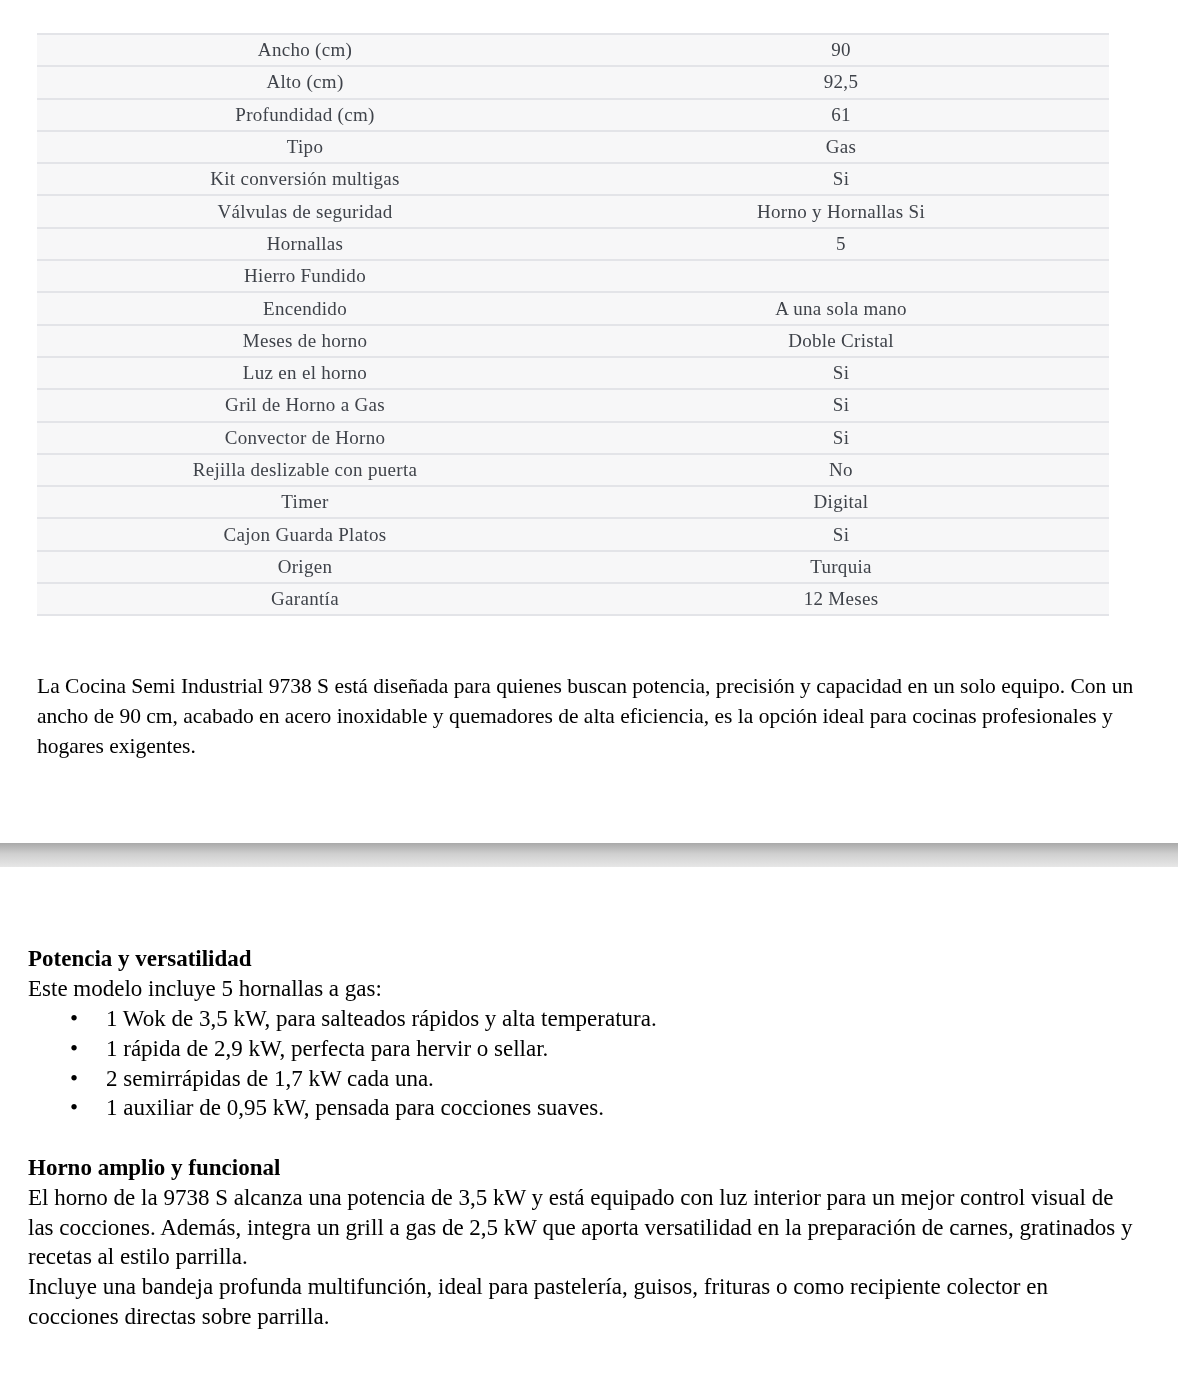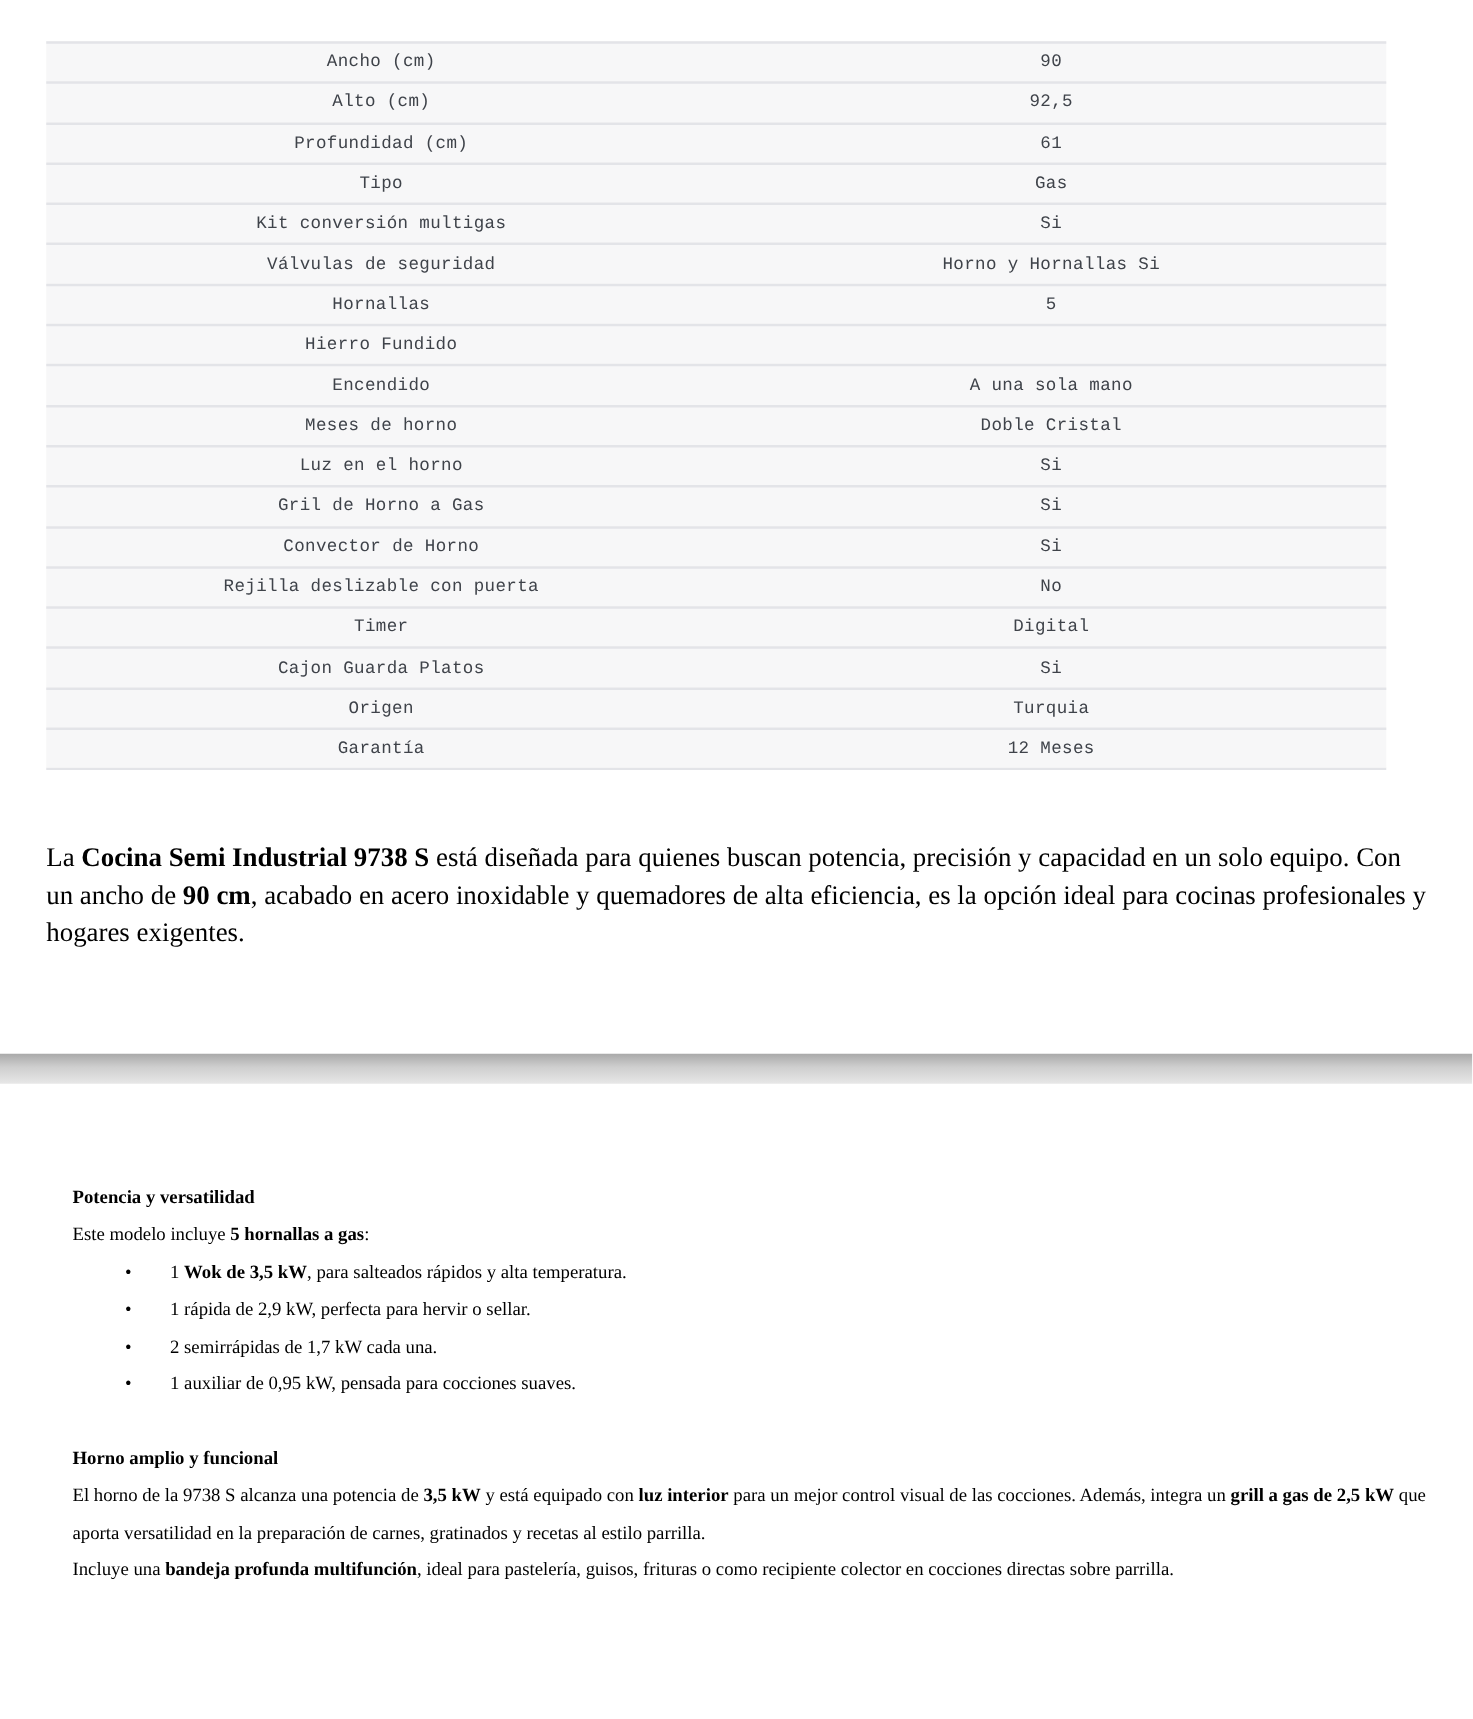--- a/index.html
+++ b/index.html
@@ -3,35 +3,35 @@
 <meta charset="utf-8">
 <style>
   html,body{margin:0;padding:0;background:#ffffff;}
   .page{width:1178px;min-height:1375px;background:#ffffff;color:#000;
         font-family:"Liberation Serif",serif;overflow:hidden;}
 
   
   .spec-table{margin:33px 0 0 37px;width:1072px;border-bottom:2px solid #e3e4e8;}
   .spec-row{display:flex;align-items:center;box-sizing:border-box;height:32.3px;
             border-top:2px solid #e3e4e8;background:#f7f7f8;}
-  .spec-cell{width:50%;text-align:center;font-family:Liberation Mono, monospace;
-             font-size:14px;color:#3f434a;letter-spacing:0.3px;white-space:nowrap;}
+  .spec-cell{width:50%;text-align:center;font-family:Liberation Serif, serif;
+             font-size:19px;color:#3f434a;letter-spacing:0.3px;white-space:nowrap;}
 
   
   .intro{margin:55px 30px 0 37px;width:1106px;font-size:21.5px;line-height:30px;}
   .divider{margin-top:82px;height:24px;width:1178px;
            background:linear-gradient(to bottom,#a9a9a9 0%,#cfcfcf 45%,#e7e7e7 100%);}
-  .features{margin:77px 30px 0 58px;width:1106px;font-size:15px;line-height:29.8px;}
+  .features{margin:77px 30px 0 28px;width:1106px;font-size:23px;line-height:29.8px;}
   .h{font-weight:bold;margin:0;}
   .h-gap{margin-top:29.8px;}
   .line{margin:0;}
   .bullets{list-style:none;margin:0;padding:0;}
   .bullet{position:relative;padding-left:78px;}
   .bullet::before{content:"\2022";position:absolute;left:42px;top:0;}
-  b{font-weight:bold;}
+  b{font-weight:normal;}
 </style>
 </head>
 <body>
 
 <div class="page">
 
   <div class="spec-table">
 
   <div class="spec-row">
         <div class="spec-cell">Ancho (cm)</div>

